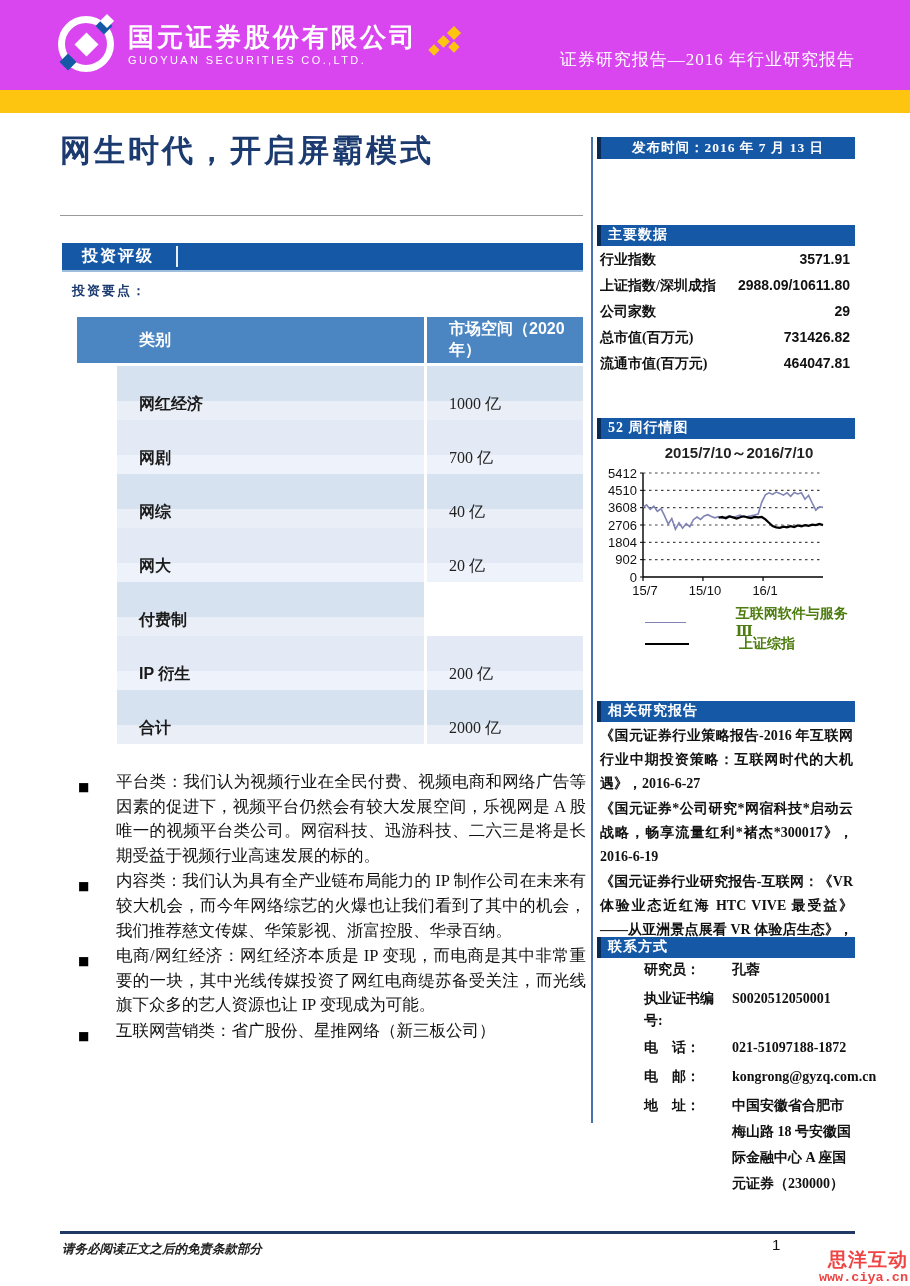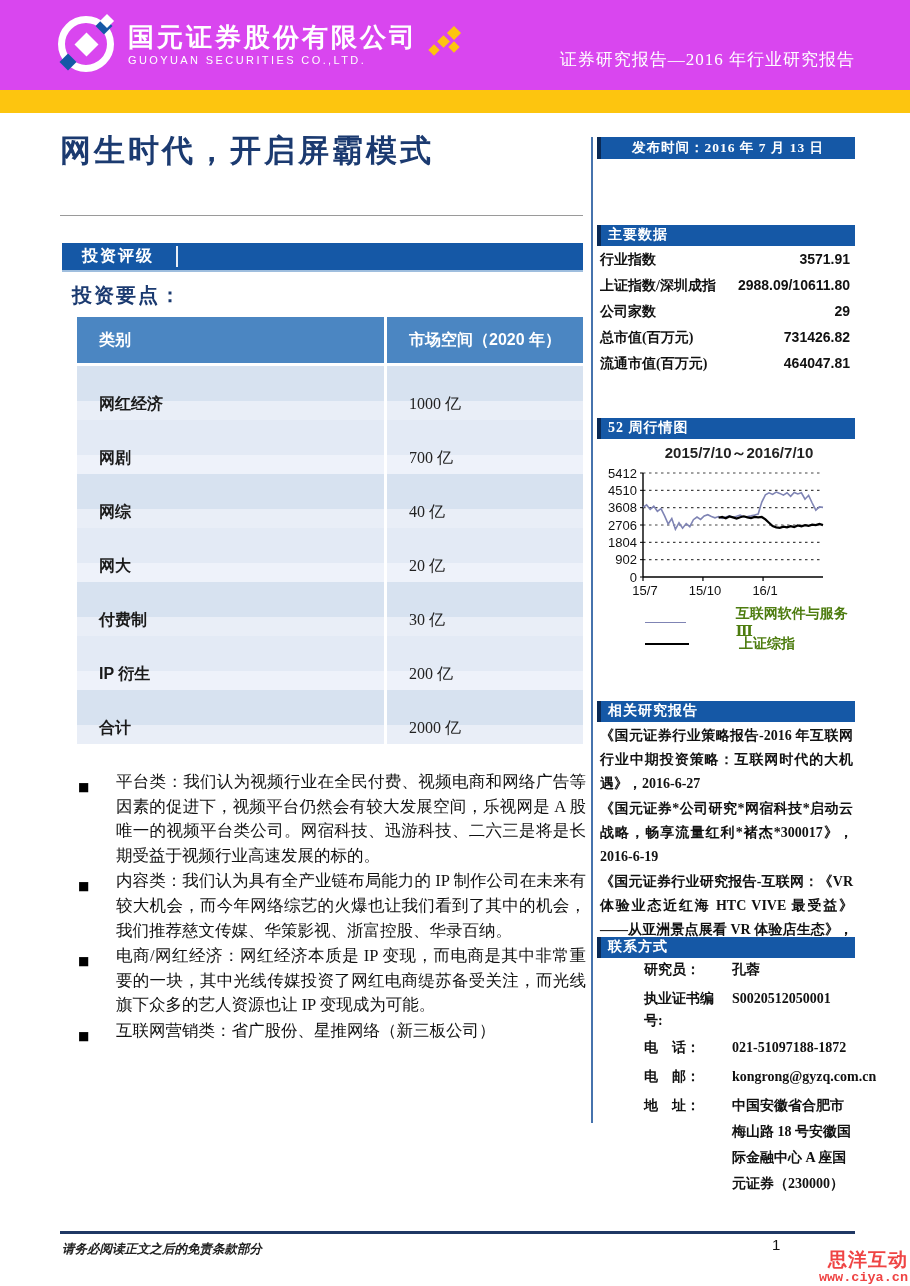--- a/index.html
+++ b/index.html
@@ -23,29 +23,29 @@
   .gd{position:absolute;background:#fdc50f;transform:rotate(45deg);}
   .hdr-right{position:absolute;right:55px;top:48px;color:#fff;font-size:17px;font-weight:normal;letter-spacing:1px;}
 
   
   .title{position:absolute;left:60px;top:130px;font-size:31px;font-weight:bold;color:#1b3a70;letter-spacing:3px;}
   .rule{position:absolute;left:60px;top:215px;width:523px;height:1px;background:#9a9a9a;}
   .rating-bar{position:absolute;left:62px;top:243px;width:521px;height:29px;background:#1558a6;
               border-bottom:2px solid #9fbede;display:flex;align-items:center;box-sizing:border-box;}
   .rating-label{color:#fff;font-size:16px;font-weight:bold;padding-left:20px;letter-spacing:2px;}
   .rating-divider{width:2px;height:21px;background:#e8eef6;margin-left:22px;}
-  .hl-heading{position:absolute;left:72px;top:282px;font-size:20px;font-weight:bold;color:#1b3a70;letter-spacing:2px;}
+  .hl-heading{position:absolute;left:72px;top:282px;font-size:13px;font-weight:bold;color:#1b3a70;letter-spacing:2px;}
 
   
   .mtable{position:absolute;left:77px;top:317px;width:506px;}
   .mt-hrow{display:flex;height:46px;background:#4b86c2;margin-bottom:3px;}
   .mt-hcell{color:#fff;font-size:16px;font-weight:bold;display:flex;align-items:center;
             font-family:"Liberation Sans","DejaVu Sans",sans-serif;}
   .mt-row{display:flex;height:54px;}
-  .cell-l{width:307px;padding-left:22px;box-sizing:border-box;}
+  .cell-l{width:307px;padding-left:22px;box-sizing:border-box;margin-left:40px;}
   .cell-gap{width:3px;background:#fff;}
   .cell-r{flex:1;padding-left:22px;box-sizing:border-box;}
   .mt-row .cell-l,.mt-row .cell-r{display:flex;align-items:flex-start;padding-top:28px;font-size:16px;}
   .mt-row .cell-l{font-weight:bold;color:#1a1a1a;font-family:"Liberation Sans","DejaVu Sans",sans-serif;}
   .mt-row .cell-r{color:#222;}
   .row-a .cell-l,.row-a .cell-r{background:linear-gradient(180deg,#d7e2f0 0 64%,#e9eef7 64% 100%);}
   .row-b .cell-l,.row-b .cell-r{background:linear-gradient(180deg,#e3eaf5 0 64%,#eef2fa 64% 100%);}
 
   
   .bullets{position:absolute;left:74px;top:770px;width:512px;}
@@ -152,21 +152,20 @@
           <div class="cell-r">40 亿</div>
         </div>
         <div class="mt-row row-b">
           <div class="cell-l">网大</div>
           <div class="cell-gap"></div>
           <div class="cell-r">20 亿</div>
         </div>
         <div class="mt-row row-a">
           <div class="cell-l">付费制</div>
           <div class="cell-gap"></div>
-          <div class="cell-r">30 亿</div>
         </div>
         <div class="mt-row row-b">
           <div class="cell-l">IP 衍生</div>
           <div class="cell-gap"></div>
           <div class="cell-r">200 亿</div>
         </div>
         <div class="mt-row row-a">
           <div class="cell-l">合计</div>
           <div class="cell-gap"></div>
           <div class="cell-r">2000 亿</div>

